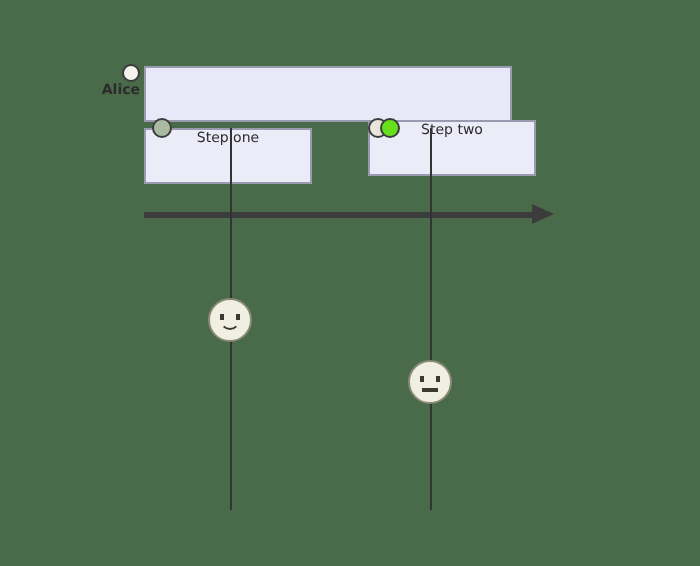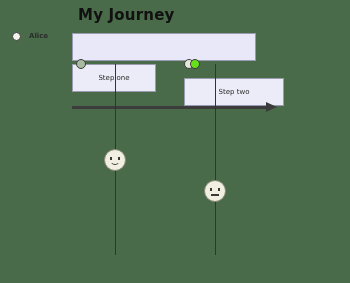--- a/index.html
+++ b/index.html
@@ -33,23 +33,24 @@
 
   
   #legend {
     position: absolute;
     left: 12px;
     top: 32px;
     width: 58px;
   }
   .legend-row {
     display: flex;
-    align-items: flex-start;
+    align-items: flex-end;
     height: 12px;
     margin-bottom: 2px;
+    flex-direction: column;
   }
   .legend-swatch {
     width: 9px;
     height: 9px;
     border-radius: 50%;
     border: 1px solid #3c3c3c;
     box-sizing: border-box;
     flex: 0 0 auto;
   }
   .legend-label {
@@ -73,30 +74,29 @@
   }
 
   
   .step-box {
     position: absolute;
     height: 28px;
     background: #ececf8;
     border: 1px solid #9a9ab0;
     box-sizing: border-box;
     display: flex;
-    align-items: center;
     justify-content: center;
   }
   .step-label {
     font-size: 7px;
     color: #2b2b2b;
     white-space: nowrap;
   }
   #step-box-1 { left: 72px;  top: 64px; width: 84px; }
-  #step-box-2 { left: 184px; top: 78px; width: 100px; }
+  #step-box-2 { left: 184px; top: 60px; width: 84px; }
 
   
   .marker {
     position: absolute;
     width: 10px;
     height: 10px;
     border-radius: 50%;
     border: 1px solid #3c3c3c;
     box-sizing: border-box;
   }
@@ -174,21 +174,20 @@
     background: #3a3a30;
   }
   #face-1 { left: 104px; top: 149px; }
   #face-2 { left: 204px; top: 180px; }
 </style>
 </head>
 <body>
 
 <div id="stage">
 
-  <div id="title">My Journey</div>
 
   <div id="legend">
     <div class="legend-row">
       <span class="legend-swatch" style="background:#f4f4ec;"></span>
       <span class="legend-label">Alice</span>
     </div>
   </div>
 
   <div id="banner"></div>
 

